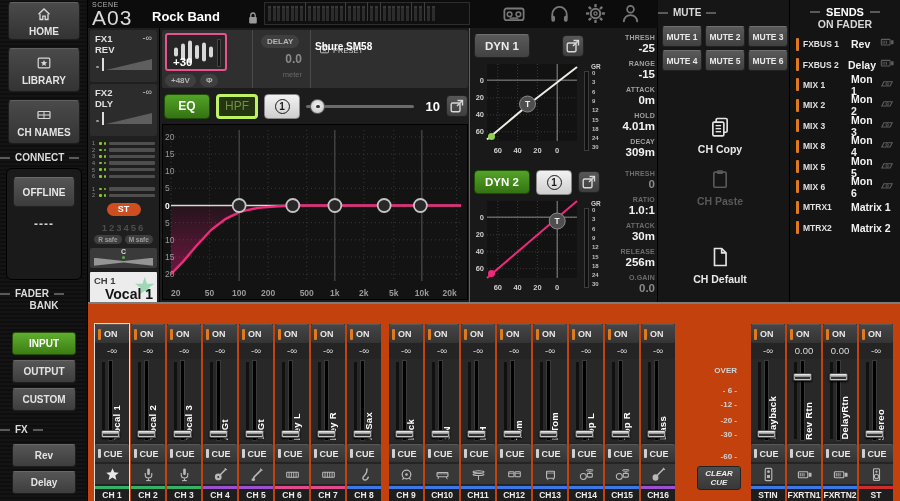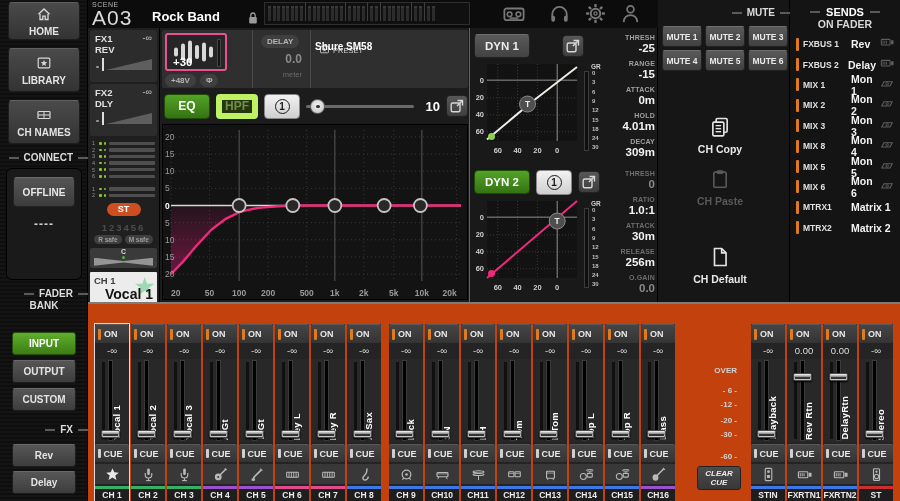--- a/index.html
+++ b/index.html
@@ -5,21 +5,21 @@
 *{margin:0;padding:0;box-sizing:border-box}
 html,body{background:#000}
 body{font-family:"Liberation Sans",sans-serif}
 .app{position:relative;width:900px;height:501px;background:#0c0c0c;overflow:hidden;color:#e5e5e5}
 
 .sidebar{position:absolute;left:0;top:0;width:88px;height:501px;
  background:repeating-linear-gradient(0deg,#141414 0 2px,#0e0e0e 2px 4px);border-right:1px solid #000}
 .sbtn{position:absolute;left:8px;width:72px;background:linear-gradient(#4a4a4a,#333);
  border:1px solid #1d1d1d;border-top-color:#606060;border-radius:4px;display:flex;flex-direction:column;
  align-items:center;justify-content:center;gap:2px;font-size:10px;font-weight:bold;color:#e3e3e3;cursor:pointer}
-.side-header{position:absolute;left:0;width:88px;display:flex;align-items:center;justify-content:flex-end;gap:5px;
+.side-header{position:absolute;left:0;width:88px;display:flex;align-items:center;justify-content:flex-start;gap:5px;
  font-size:10px;font-weight:bold;color:#dcdcdc}
 .side-header::before,.side-header::after{content:"";width:10px;height:2px;background:#5a5a5a}
 .bank2{position:absolute;left:0;width:88px;text-align:center;font-size:10px;font-weight:bold;color:#dcdcdc}
 .connect-box{position:absolute;left:6px;top:168px;width:76px;height:112px;background:#1a1a1a;border:1px solid #000;border-radius:6px}
 .offline{position:absolute;left:6px;top:8px;width:62px;height:30px;background:linear-gradient(#555,#3c3c3c);
  border:1px solid #222;border-top-color:#6a6a6a;border-radius:4px;display:flex;align-items:center;justify-content:center;
  font-size:10px;font-weight:bold;color:#e8e8e8;cursor:pointer}
 .device{position:absolute;top:48px;width:100%;text-align:center;font-size:12px;font-weight:bold;color:#cfcfcf;letter-spacing:1px}
 .bankbtn{position:absolute;left:12px;width:64px;height:23px;border-radius:3px;display:flex;align-items:center;justify-content:center;
  font-size:10px;font-weight:bold;color:#e3e3e3;background:linear-gradient(#565656,#3d3d3d);border:1px solid #1d1d1d;border-top-color:#686868;cursor:pointer}
@@ -82,21 +82,21 @@
 .delaypill{position:absolute;left:8px;top:5px}
 .delayval{position:absolute;right:8px;top:22px;font-size:12px;font-weight:bold;color:#8a8a8a}
 .delayunit{position:absolute;right:8px;top:40px;font-size:7.5px;color:#6a6a6a}
 .presetcell{width:78px;border-left:1px solid #4a4a4a;position:relative}
 .presetline{position:absolute;left:8px;top:14px;display:flex;align-items:center;gap:3px;font-size:7.5px;color:#d2d2d2}
 .presetval{position:absolute;left:4px;right:2px;top:11px;font-size:10px;font-weight:bold;color:#fff}
 .eqrow{position:absolute;left:4px;top:64px;width:304px;height:28px;display:flex;align-items:center;gap:6px}
 .eqbtn{width:46px;height:25px;border-radius:4px;display:flex;align-items:center;justify-content:center;
  font-size:12px;font-weight:bold;color:#fff;background:linear-gradient(#53a327,#347312);border:1px solid #1f4c08;cursor:pointer}
 .hpfbtn{width:42px;height:25px;border-radius:4px;display:flex;align-items:center;justify-content:center;
- font-size:12px;font-weight:bold;color:#6f8f4a;background:#24350f;border:6px solid #bef264;cursor:pointer}
+ font-size:12px;font-weight:normal;color:#6f8f4a;background:#24350f;border:3px solid #bef264;cursor:pointer}
 .whitebtn{width:36px;height:25px;border-radius:4px;background:linear-gradient(#f2f2f2,#cfcfcf);border:1px solid #888;
  display:flex;align-items:center;justify-content:center;cursor:pointer}
 .circ1{width:15px;height:15px;border:1.5px solid #1a1a1a;border-radius:50%;font-size:10px;font-weight:bold;color:#1a1a1a;
  text-align:center;line-height:13px}
 .slider{position:relative;width:108px;height:25px;cursor:pointer}
 .slider .strack{position:absolute;left:0;right:0;top:11px;height:3px;background:#6a6a6a;border-radius:2px}
 .slider .sknob{position:absolute;left:4px;top:5px;width:15px;height:15px;border-radius:50%;background:radial-gradient(circle at 50% 40%,#f5f5f5,#bdbdbd);border:1px solid #666}
 .slider .sknob::after{content:"";position:absolute;left:5px;top:5px;width:3.5px;height:3.5px;border-radius:50%;background:#333}
 .eqval{font-size:13px;font-weight:bold;color:#fff;min-width:20px;text-align:right}
 .expbtn{width:22px;height:22px;border-radius:4px;background:linear-gradient(#575757,#3e3e3e);border:1px solid #222;

